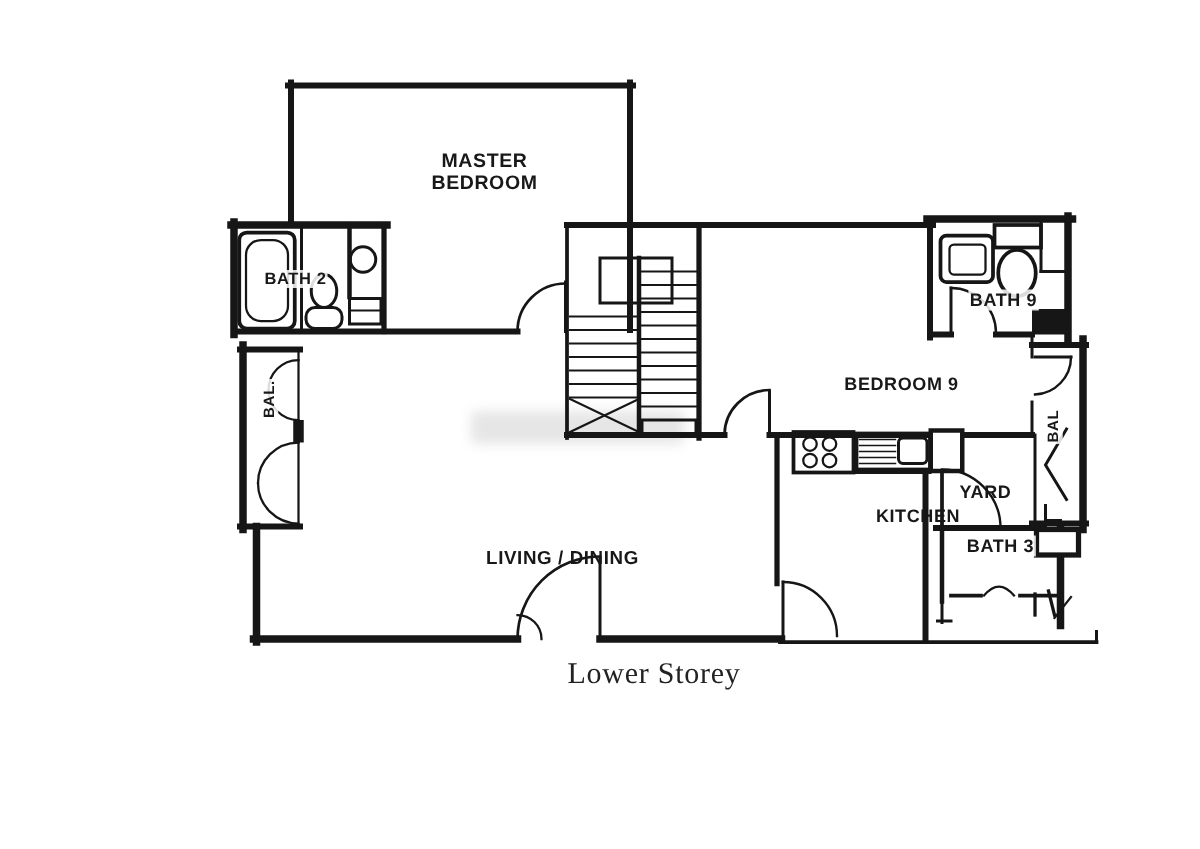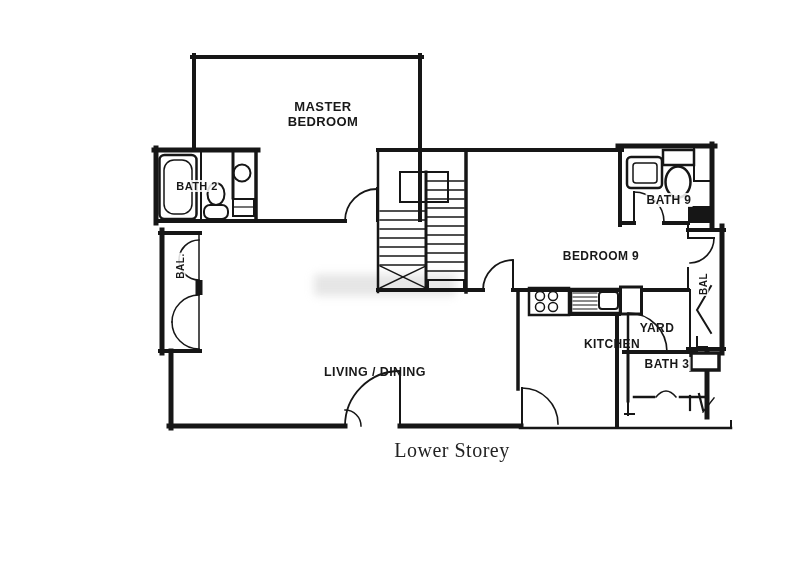--- a/index.html
+++ b/index.html
@@ -242,15 +242,15 @@
   <div class="room-label" style="left:375px;top:347px;font-size:12.5px;margin-top:25px;">LIVING / DINING</div>
 
   <div class="room-label" style="left:584px;top:344px;margin-left:28px;">KITCHEN</div>
 
   <div class="room-label" style="left:657px;top:328px;">YARD</div>
 
   <div class="room-label vertical halo" style="left:180px;top:266px;">BAL.</div>
 
   <div class="room-label vertical halo" style="left:703px;top:284px;">BAL</div>
 
-  <div class="caption" style="left:452px;top:450px;">Lower Storey</div>
+  <div class="caption" style="left:436px;top:450px;">Lower Storey</div>
 
 </div>
 
 </body></html>

